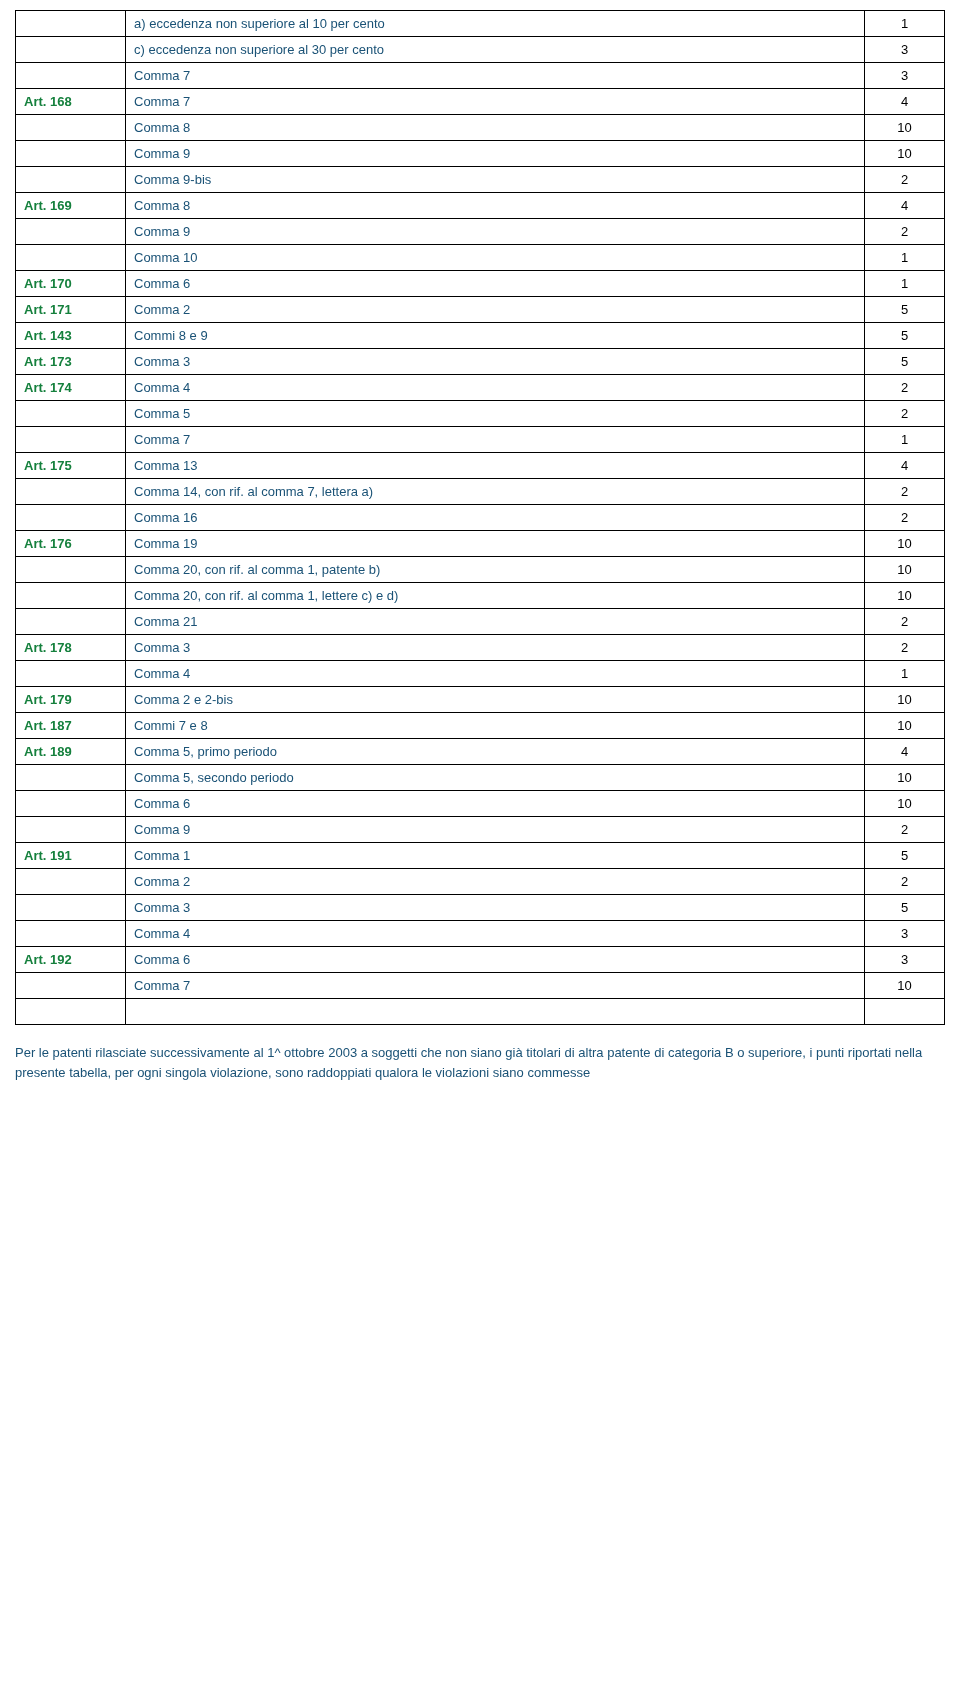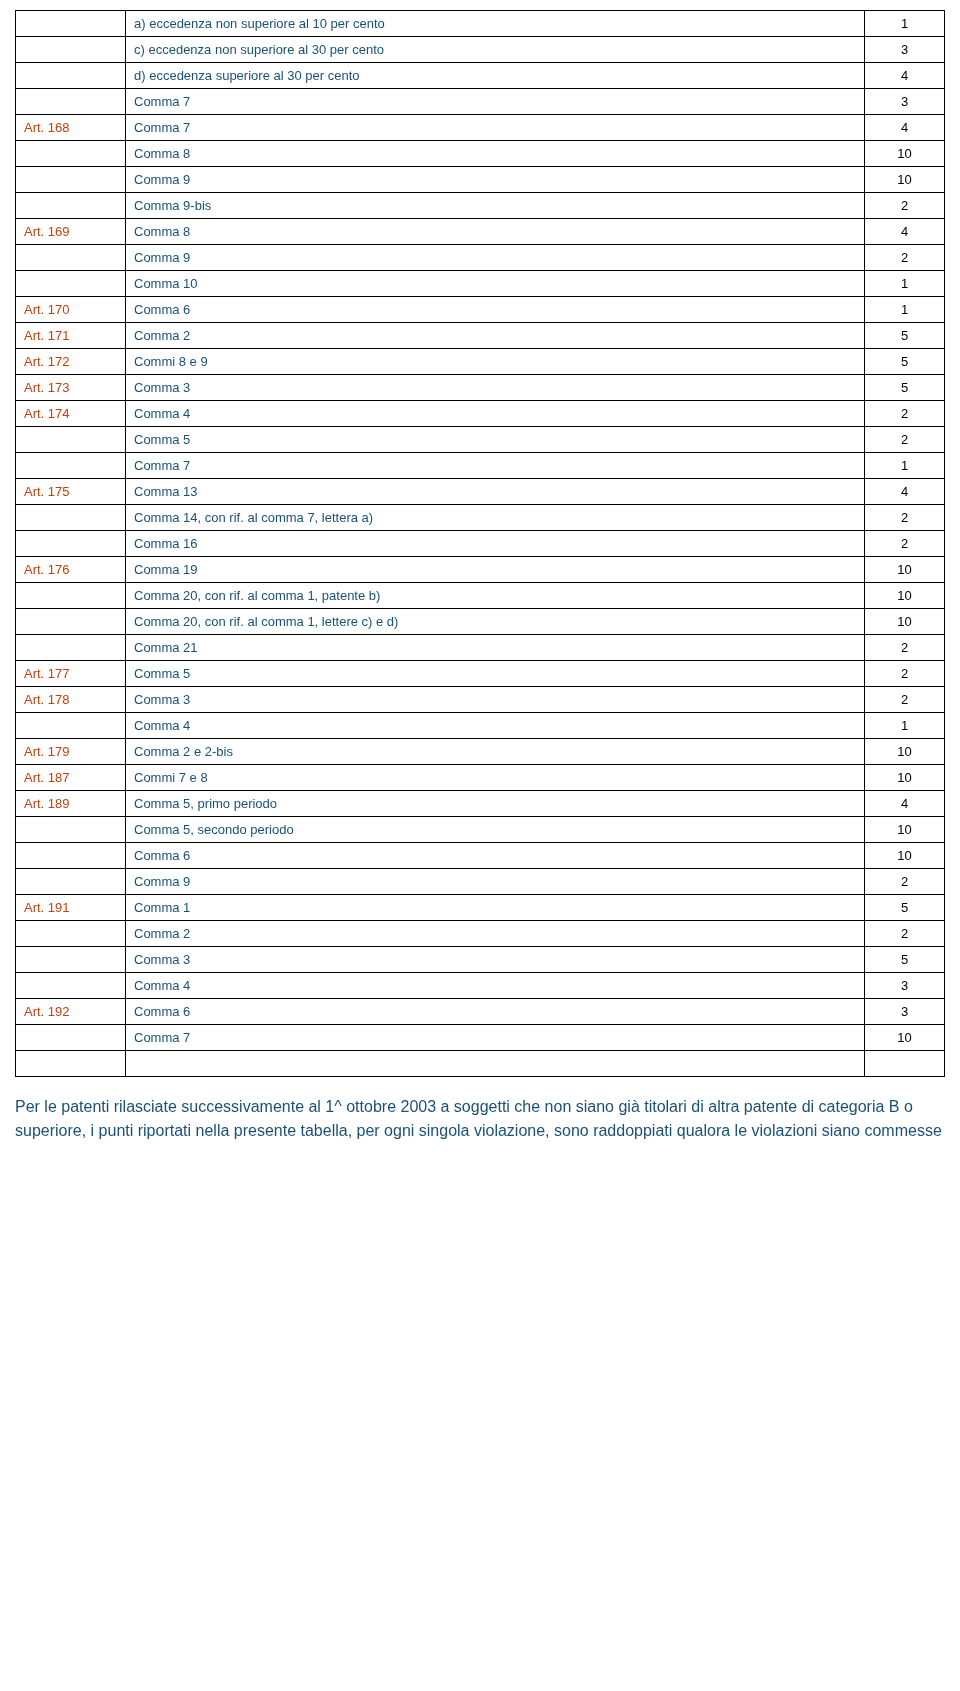--- a/index.html
+++ b/index.html
@@ -34,33 +34,33 @@
       min-width: 90px;
     }
     .col-desc {
       width: auto;
     }
     .col-points {
       width: 80px;
       text-align: center;
     }
     .art-label {
-      color: #c2410c;
-      font-weight: normal;
+      color: #15803d;
+      font-weight: bold;
       white-space: nowrap;
     }
     .desc-text {
       color: #1a5276;
     }
     .points-text {
       color: #000000;
       text-align: center;
     }
     .footer-text {
-      font-size: 16px;
+      font-size: 13px;
       color: #1a5276;
       line-height: 1.5;
       margin-top: 8px;
     }
     tr td {
       height: 26px;
     }
   </style>
 </head>
 <body>
@@ -73,25 +73,20 @@
           <td class="col-desc desc-text">a) eccedenza non superiore al 10 per cento</td>
           <td class="col-points points-text">1</td>
         </tr>
         <tr>
           <td class="col-art art-label"></td>
           <td class="col-desc desc-text">c) eccedenza non superiore al 30 per cento</td>
           <td class="col-points points-text">3</td>
         </tr>
         <tr>
           <td class="col-art art-label"></td>
-          <td class="col-desc desc-text">d) eccedenza superiore al 30 per cento</td>
-          <td class="col-points points-text">4</td>
-        </tr>
-        <tr>
-          <td class="col-art art-label"></td>
           <td class="col-desc desc-text">Comma 7</td>
           <td class="col-points points-text">3</td>
         </tr>
         <tr>
           <td class="col-art art-label">Art. 168</td>
           <td class="col-desc desc-text">Comma 7</td>
           <td class="col-points points-text">4</td>
         </tr>
         <tr>
           <td class="col-art art-label"></td>
@@ -127,21 +122,21 @@
           <td class="col-art art-label">Art. 170</td>
           <td class="col-desc desc-text">Comma 6</td>
           <td class="col-points points-text">1</td>
         </tr>
         <tr>
           <td class="col-art art-label">Art. 171</td>
           <td class="col-desc desc-text">Comma 2</td>
           <td class="col-points points-text">5</td>
         </tr>
         <tr>
-          <td class="col-art art-label">Art. 172</td>
+          <td class="col-art art-label">Art. 143</td>
           <td class="col-desc desc-text">Commi 8 e 9</td>
           <td class="col-points points-text">5</td>
         </tr>
         <tr>
           <td class="col-art art-label">Art. 173</td>
           <td class="col-desc desc-text">Comma 3</td>
           <td class="col-points points-text">5</td>
         </tr>
         <tr>
           <td class="col-art art-label">Art. 174</td>
@@ -184,25 +179,20 @@
           <td class="col-points points-text">10</td>
         </tr>
         <tr>
           <td class="col-art art-label"></td>
           <td class="col-desc desc-text">Comma 20, con rif. al comma 1, lettere c) e d)</td>
           <td class="col-points points-text">10</td>
         </tr>
         <tr>
           <td class="col-art art-label"></td>
           <td class="col-desc desc-text">Comma 21</td>
-          <td class="col-points points-text">2</td>
-        </tr>
-        <tr>
-          <td class="col-art art-label">Art. 177</td>
-          <td class="col-desc desc-text">Comma 5</td>
           <td class="col-points points-text">2</td>
         </tr>
         <tr>
           <td class="col-art art-label">Art. 178</td>
           <td class="col-desc desc-text">Comma 3</td>
           <td class="col-points points-text">2</td>
         </tr>
         <tr>
           <td class="col-art art-label"></td>
           <td class="col-desc desc-text">Comma 4</td>

